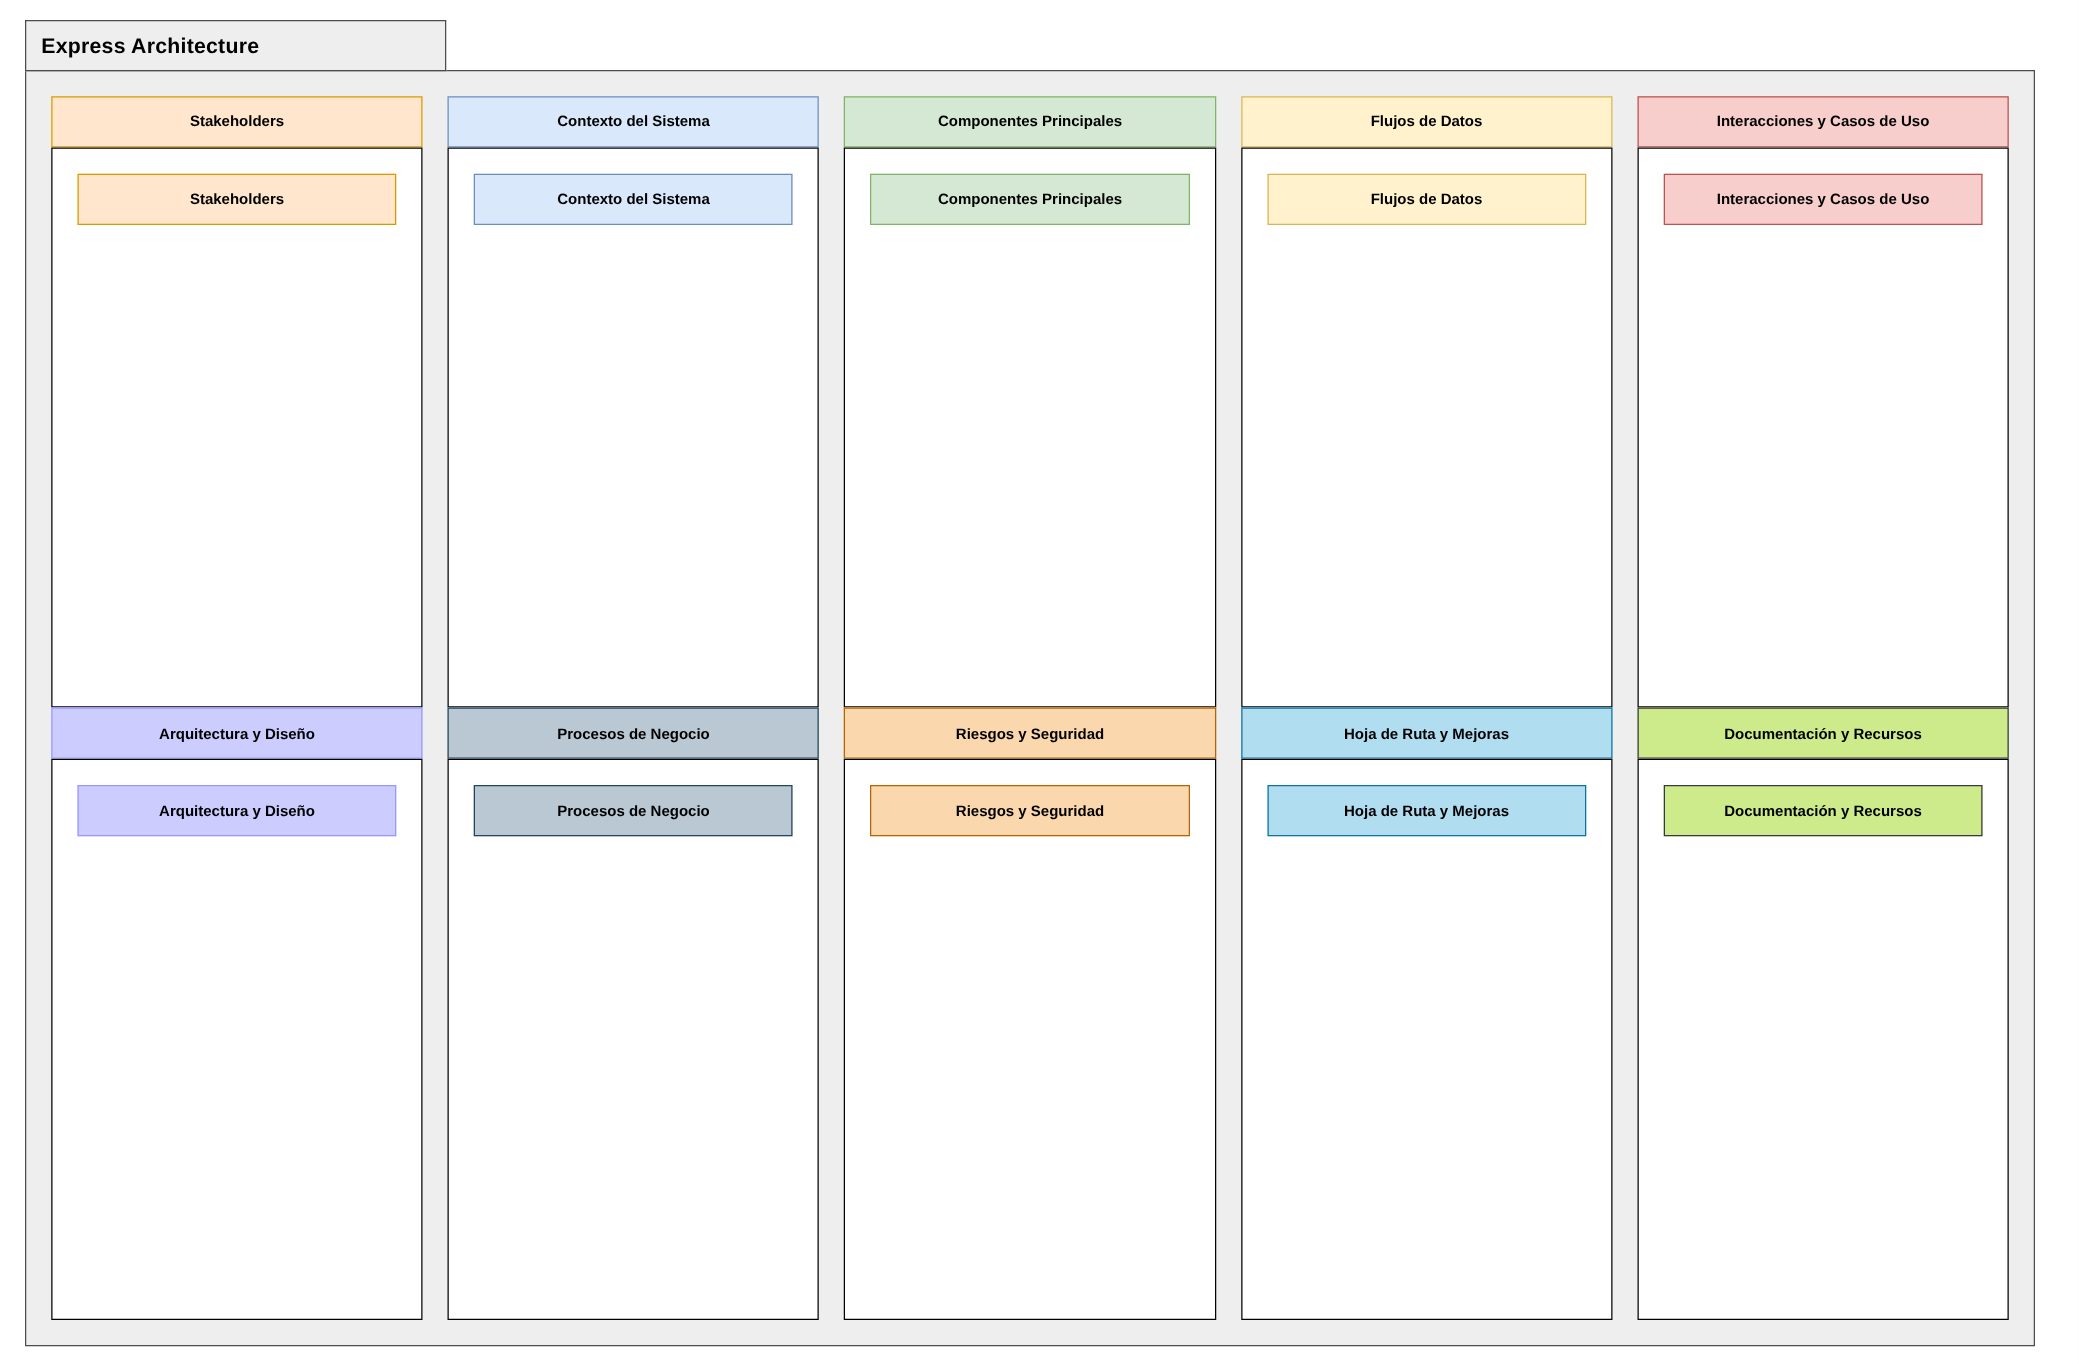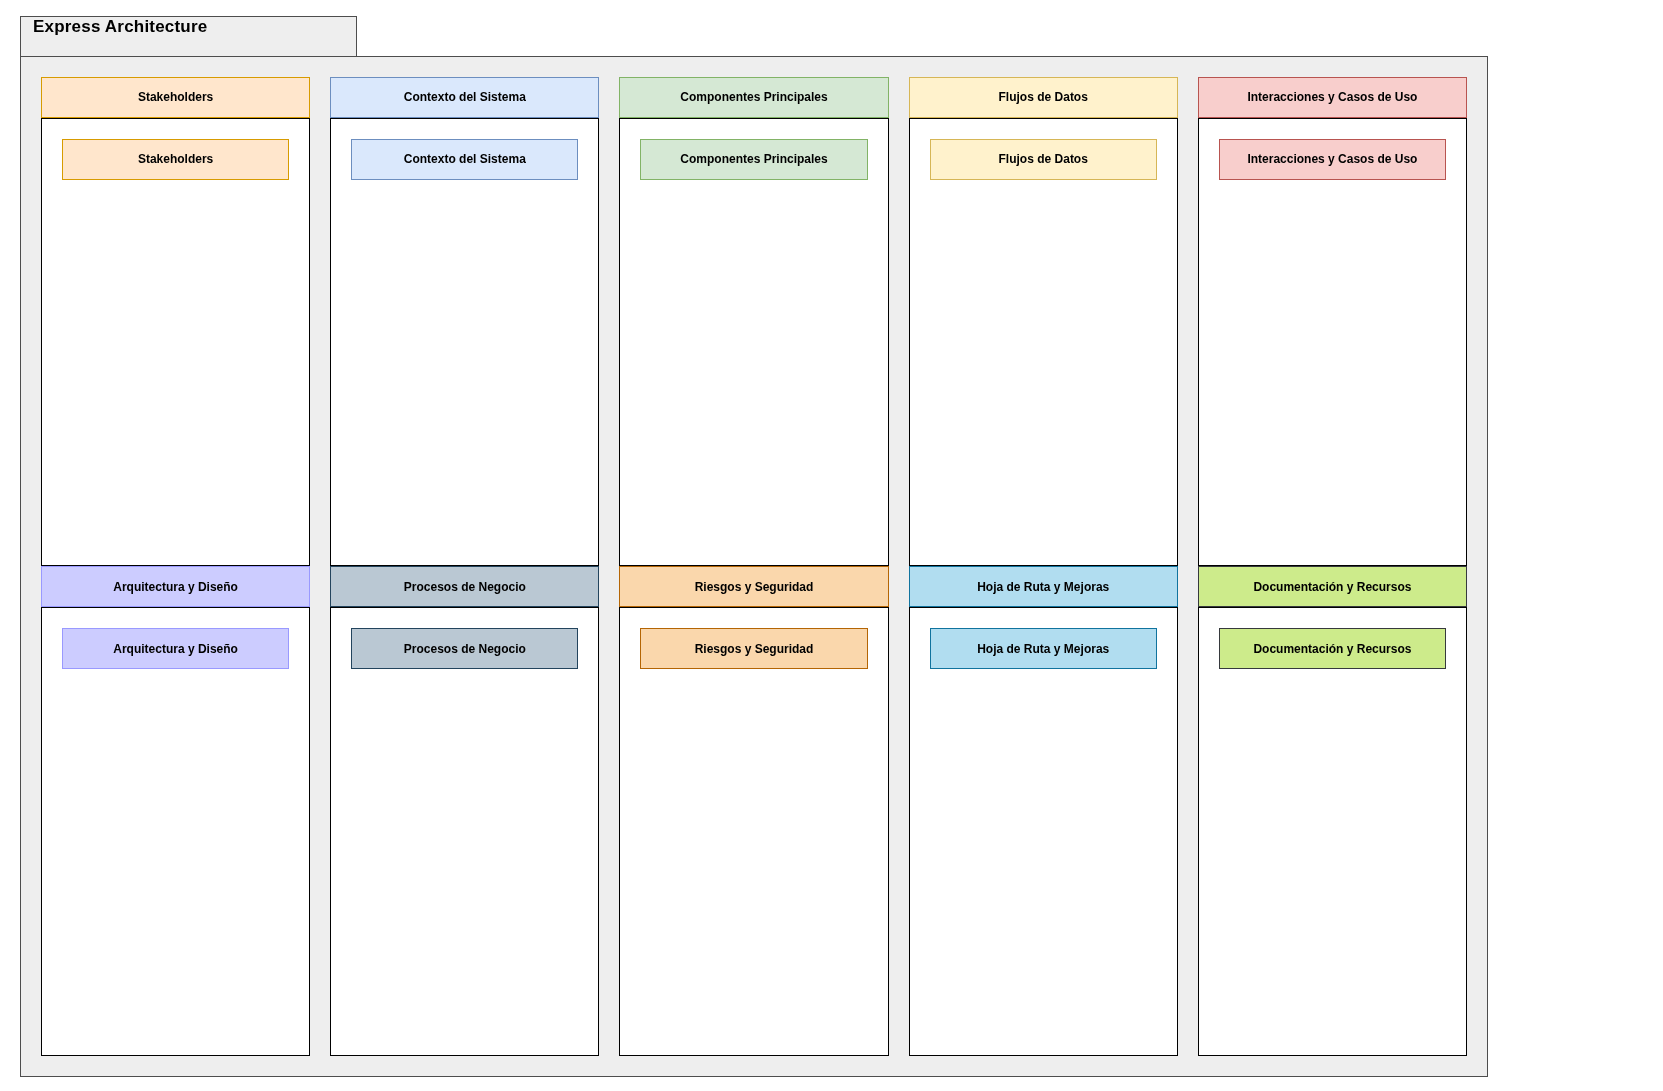--- a/index.html
+++ b/index.html
@@ -19,32 +19,33 @@
   }
 
   .package-tab {
     position: relative;
     z-index: 2;
     width: 337px;
     height: 41px;
     background: var(--container-fill, #eeeeee);
     border: 1.5px solid var(--container-stroke, #4d4d4d);
     display: flex;
+    align-items: center;
     padding-left: 12px;
   }
 
   .package-title {
     font-size: 17px;
     font-weight: bold;
     color: #000000;
     letter-spacing: 0.2px;
   }
 
   .package-body {
-    width: 1468px;
+    width: 1608px;
     height: 1021px;
     margin-top: -1.5px;
     background: var(--container-fill, #eeeeee);
     border: 1.5px solid var(--container-stroke, #4d4d4d);
     padding: 20px;
     display: flex;
     flex-direction: column;
   }
 
   .panel-row {

